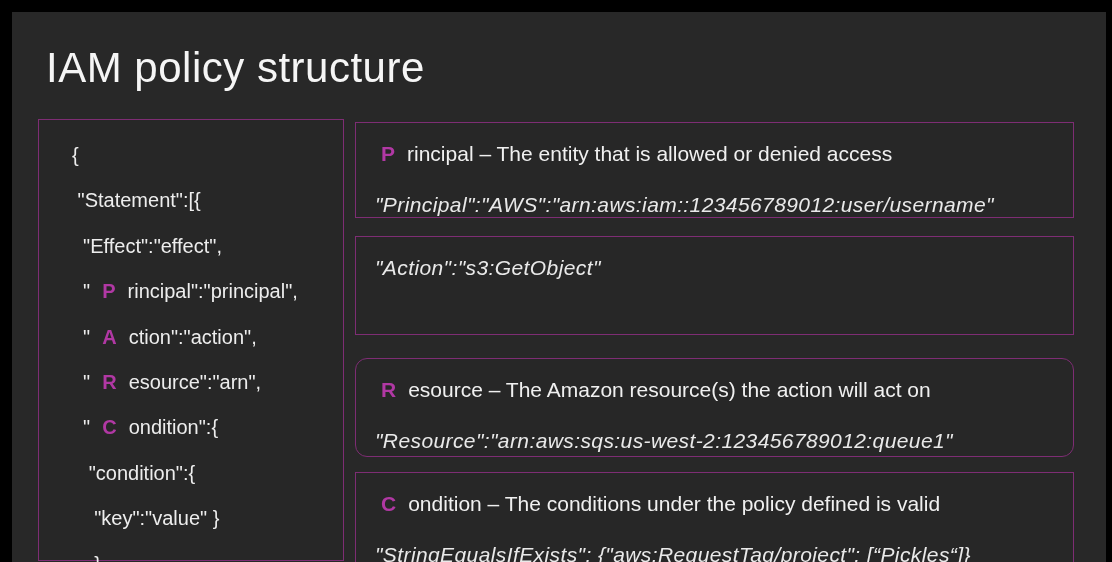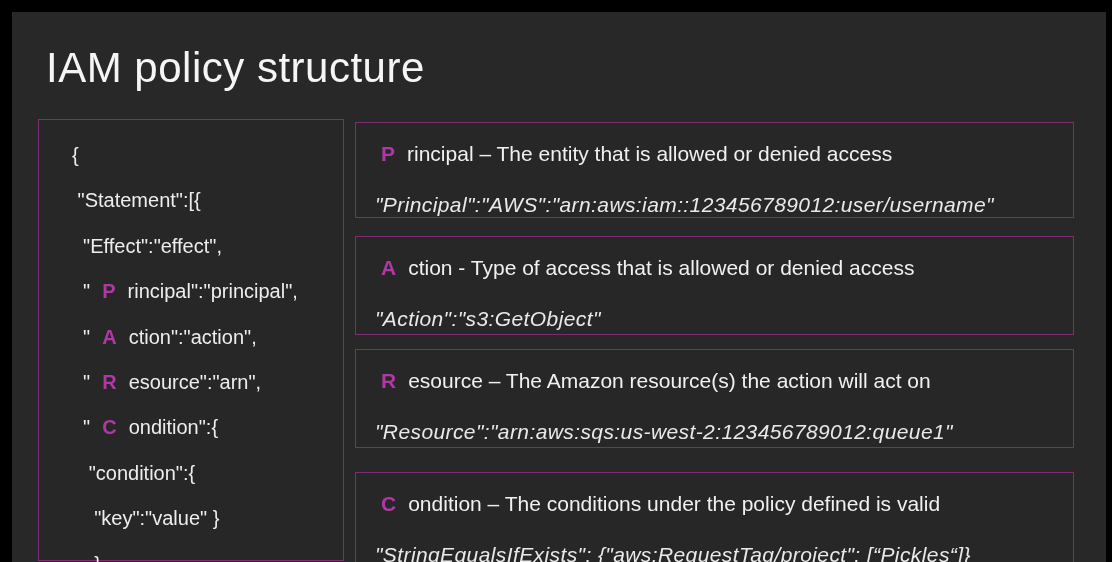--- a/index.html
+++ b/index.html
@@ -41,21 +41,21 @@
   .hl{color:var(--accent);font-weight:bold;}
   .card{
     position:absolute;left:343px;width:719px;
     background:var(--panel-bg);
     border:1px solid var(--panel-border);
     padding:12px 14px 10px 13px;
     display:flex;flex-direction:column;justify-content:space-between;gap:13px;
   }
   .card-0{top:110px;height:96px;}
   .card-1{top:224px;height:99px;}
-  .card-2{top:337px;height:99px;}
+  .card-2{top:346px;height:99px;border-radius:12px;}
   .card-3{top:460px;height:110px;}
   .card-title{font-size:21px;line-height:1.25;white-space:nowrap;color:#f0f0f0;}
   .card-example{
     font-size:21px;font-style:italic;line-height:1.25;
     letter-spacing:.4px;white-space:nowrap;color:#e9e9e9;
   }
   .bottom-bar{
     position:absolute;left:0;bottom:0;width:1112px;height:10px;
     background:var(--bar);z-index:5;
   }
@@ -69,21 +69,20 @@
   <div class="code-panel">
     <div class="code" id="code-lines"><div class="code-line"><span>{</span></div><div class="code-line"><span> "Statement":[{</span></div><div class="code-line"><span>  "Effect":"effect",</span></div><div class="code-line"><span>  "</span><span class="hl">P</span><span>rincipal":"principal",</span></div><div class="code-line"><span>  "</span><span class="hl">A</span><span>ction":"action",</span></div><div class="code-line"><span>  "</span><span class="hl">R</span><span>esource":"arn",</span></div><div class="code-line"><span>  "</span><span class="hl">C</span><span>ondition":{</span></div><div class="code-line"><span>   "condition":{</span></div><div class="code-line"><span>    "key":"value" }</span></div><div class="code-line"><span>    }</span></div><div class="code-line"><span>   }</span></div><div class="code-line"><span>  ]</span></div><div class="code-line"><span> }</span></div></div>
   </div>
 
   <div id="cards">
       <section class="card card-0">
         <div class="card-title"><span class="hl">P</span><span>rincipal – The entity that is allowed or denied access</span></div>
         <div class="card-example">"Principal":"AWS":"arn:aws:iam::123456789012:user/username"</div>
       </section>
       <section class="card card-1">
-        <div class="card-title"><span class="hl">A</span><span>ction - Type of access that is allowed or denied access</span></div>
         <div class="card-example">"Action":"s3:GetObject"</div>
       </section>
       <section class="card card-2">
         <div class="card-title"><span class="hl">R</span><span>esource – The Amazon resource(s) the action will act on</span></div>
         <div class="card-example">"Resource":"arn:aws:sqs:us-west-2:123456789012:queue1"</div>
       </section>
       <section class="card card-3">
         <div class="card-title"><span class="hl">C</span><span>ondition – The conditions under the policy defined is valid</span></div>
         <div class="card-example">"StringEqualsIfExists": {"aws:RequestTag/project": [“Pickles“]}</div>
       </section>

